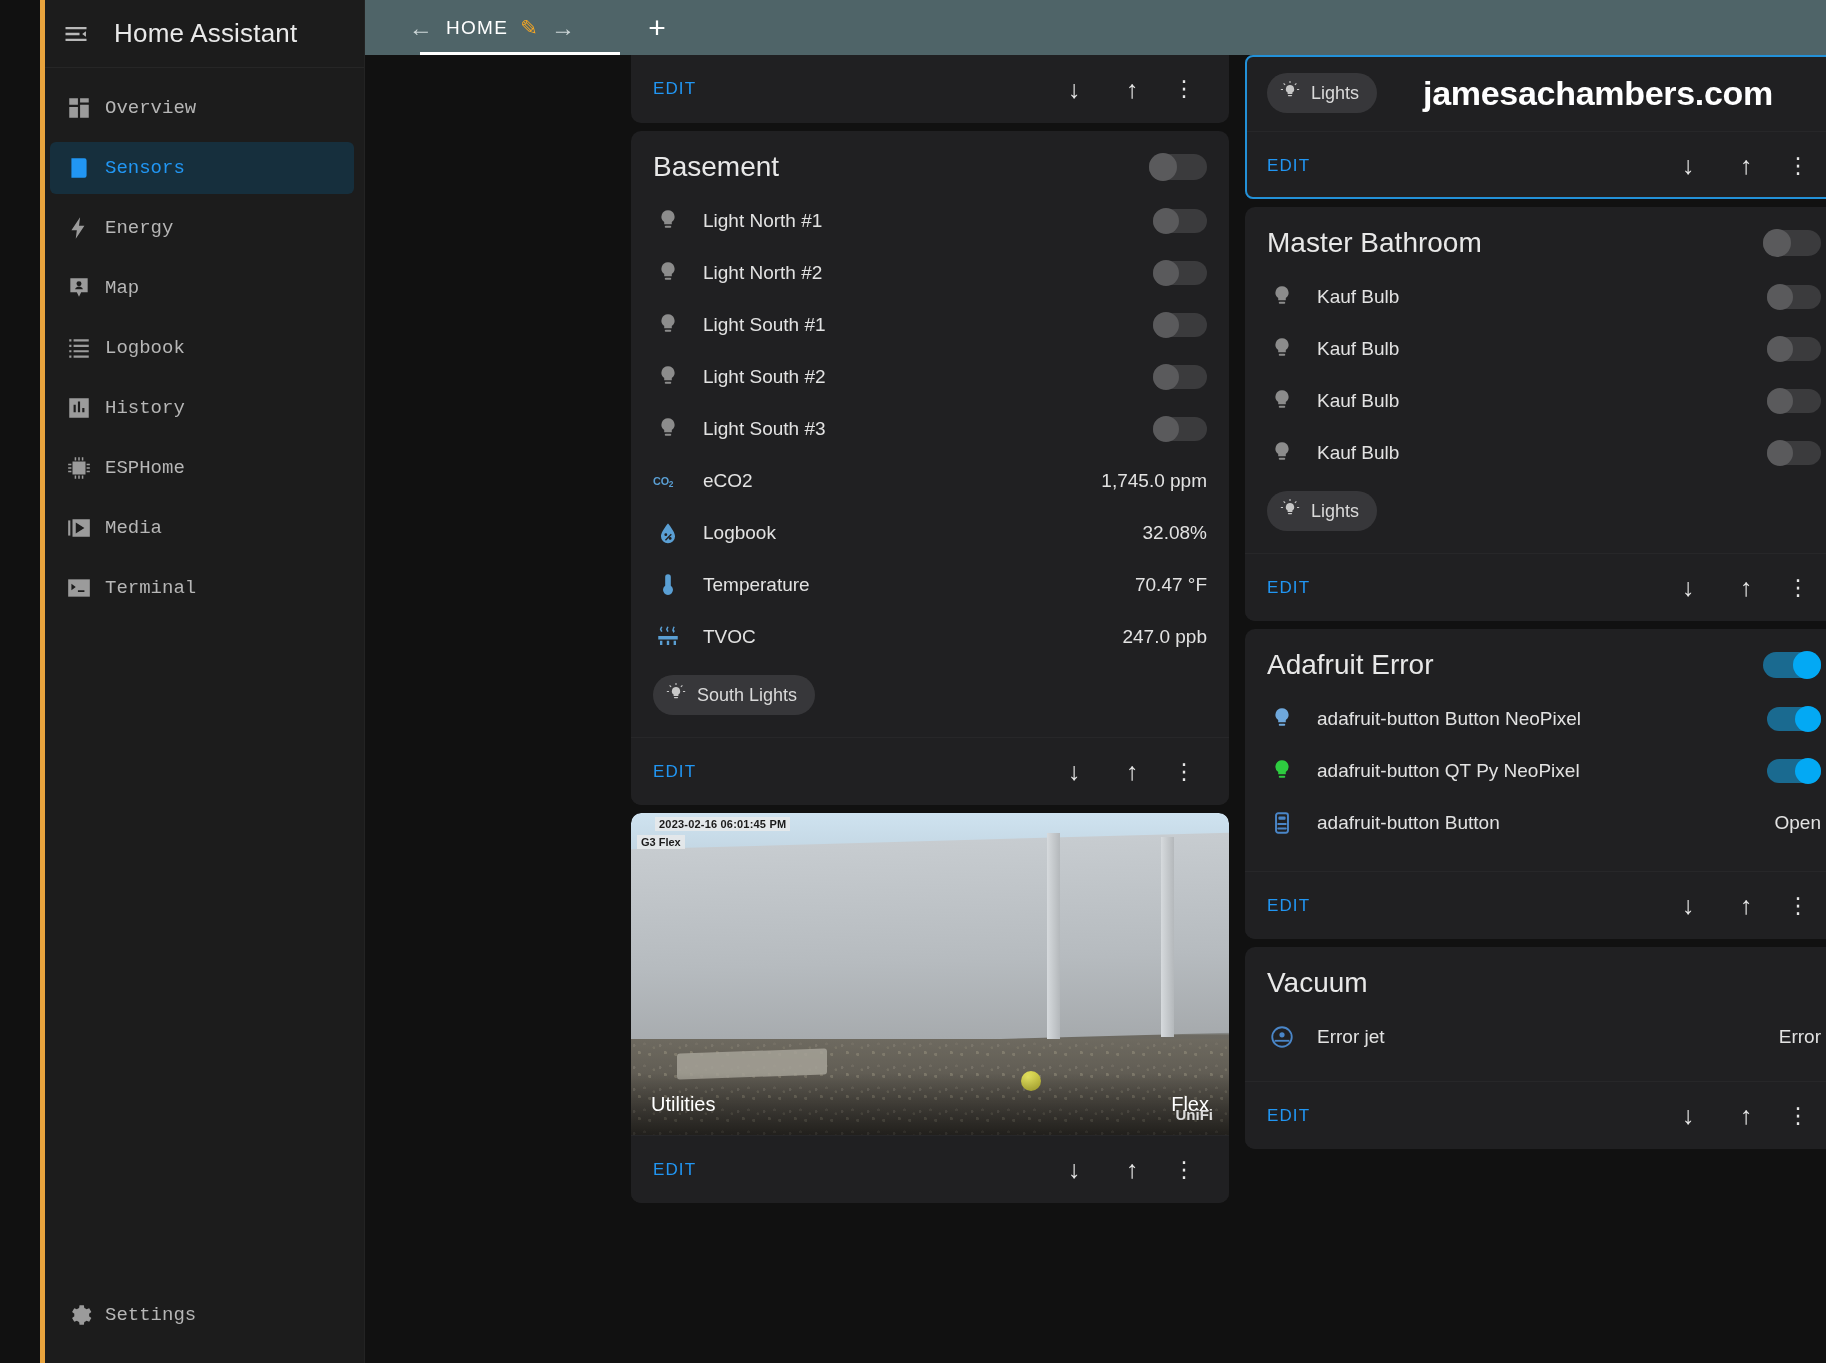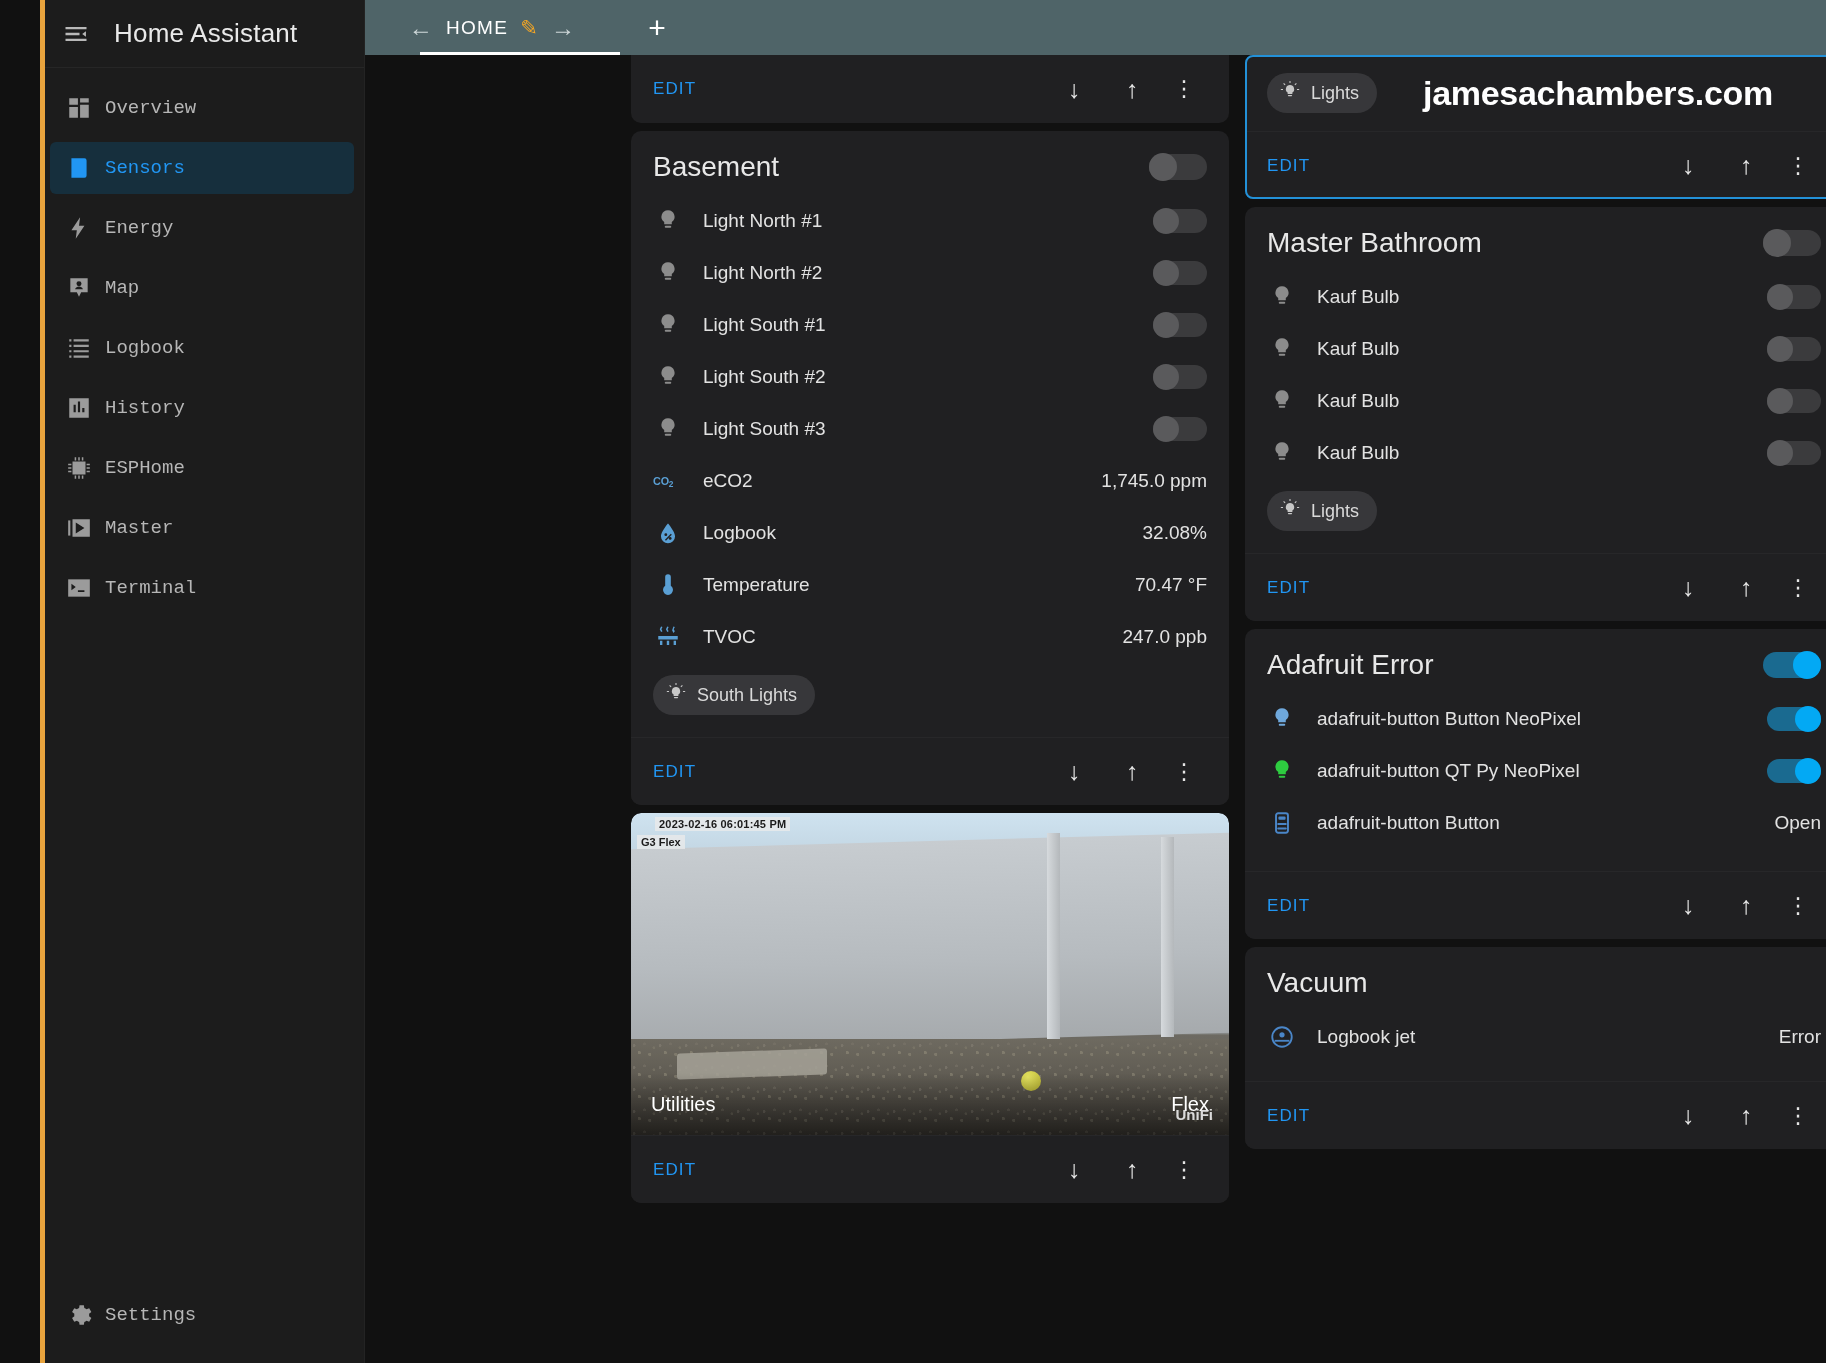--- a/index.html
+++ b/index.html
@@ -246,21 +246,21 @@
         <span>ESPHome</span>
       </div>
       <div class="sb-item">
         <span class="ic">
             <svg viewBox="0 0 24 24" width="26" height="26">
               <path d="M2 5h2v14H2z"></path>
               <path d="M6 4h16v16H6zm3 3v10l8-5z" fill-rule="evenodd"></path>
               <path d="M11 9v6l5-3z" fill="#1c1c1c"></path>
             </svg>
           </span>
-        <span>Master</span>
+        <span>Media</span>
       </div>
       <div class="sb-item">
         <span class="ic">
             <svg viewBox="0 0 24 24" width="26" height="26">
               <path d="M2 4h20v16H2z"></path>
               <path d="M5 8l4 3-4 3V8zM11 14h6v1.6h-6z" fill="#1c1c1c"></path>
             </svg>
           </span>
         <span>Terminal</span>
       </div>
@@ -620,21 +620,21 @@
             <span class="t">Vacuum</span>
           </div>
           <div class="row">
             <span class="ic">
                 <svg viewBox="0 0 24 24" width="26" height="26" fill="none" stroke="#4a86c8" stroke-width="1.7">
                   <circle cx="12" cy="12" r="9"></circle>
                   <path d="M5.2 15.5h13.6"></path>
                   <circle cx="12" cy="10" r="2.4" fill="#4a86c8" stroke="none"></circle>
                 </svg>
               </span>
-            <span class="label">Logbook jet</span>
+            <span class="label">Error jet</span>
             <span class="value">Error</span>
           </div>
           <div style="height:18px;"></div>
           <div class="cfoot">
             <span class="edit">EDIT</span>
             <span class="sp"></span>
             <span class="fic">↓</span>
             <span class="fic">↑</span>
             <span class="fic dots">⋮</span>
           </div>

